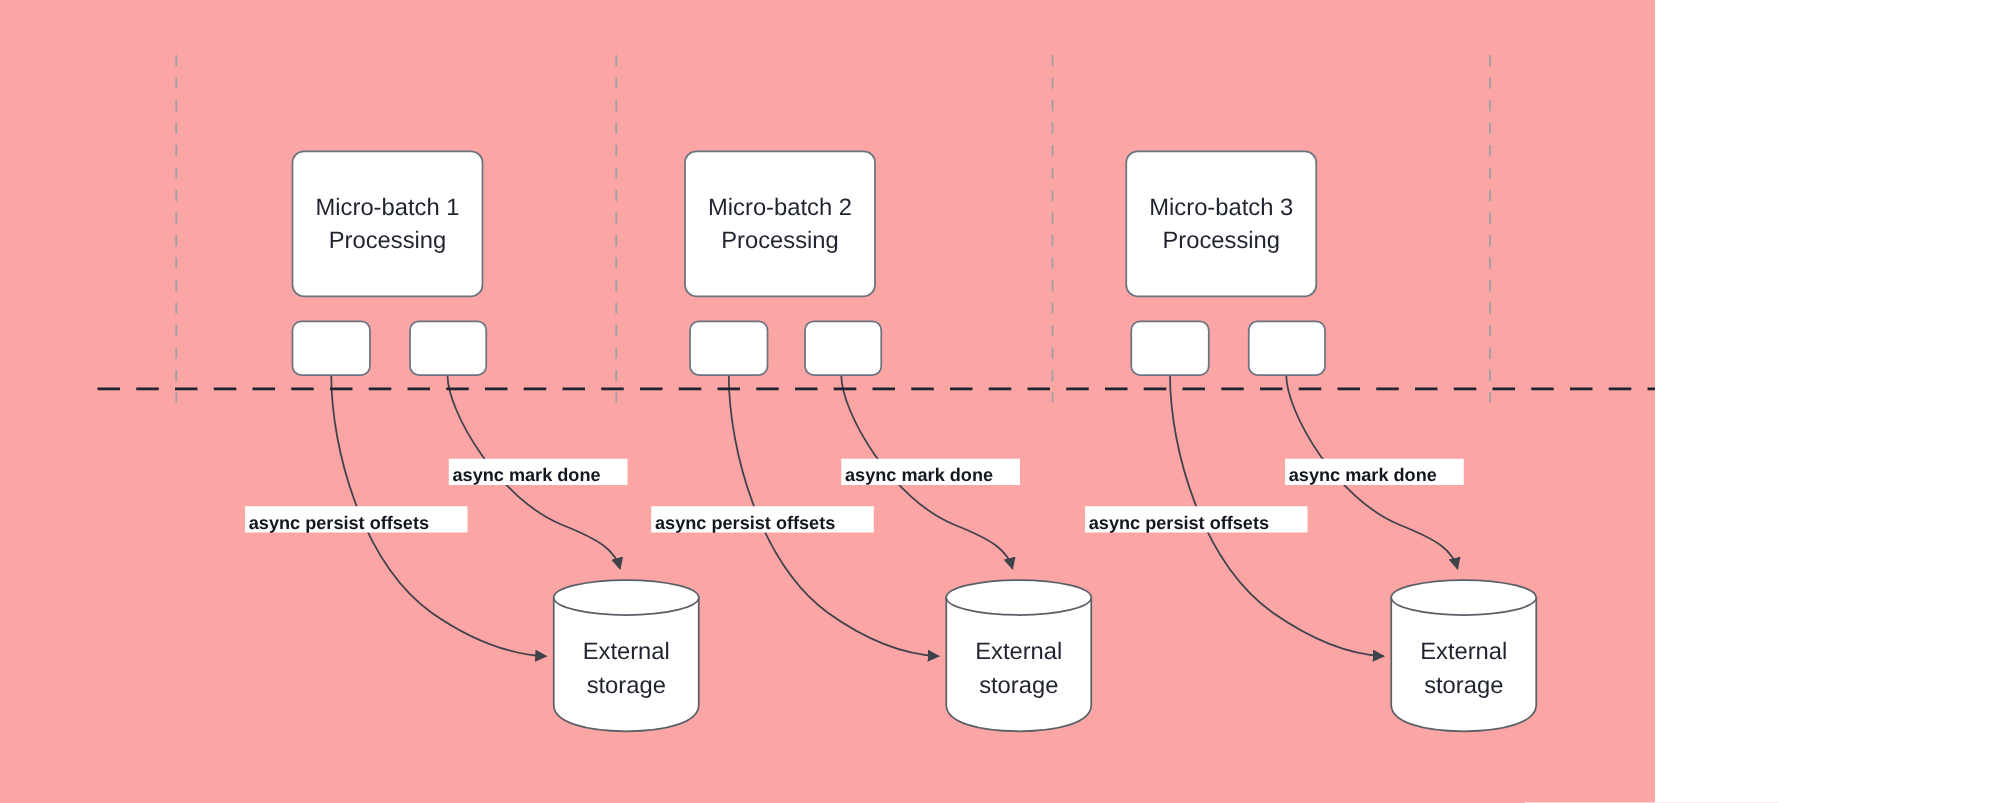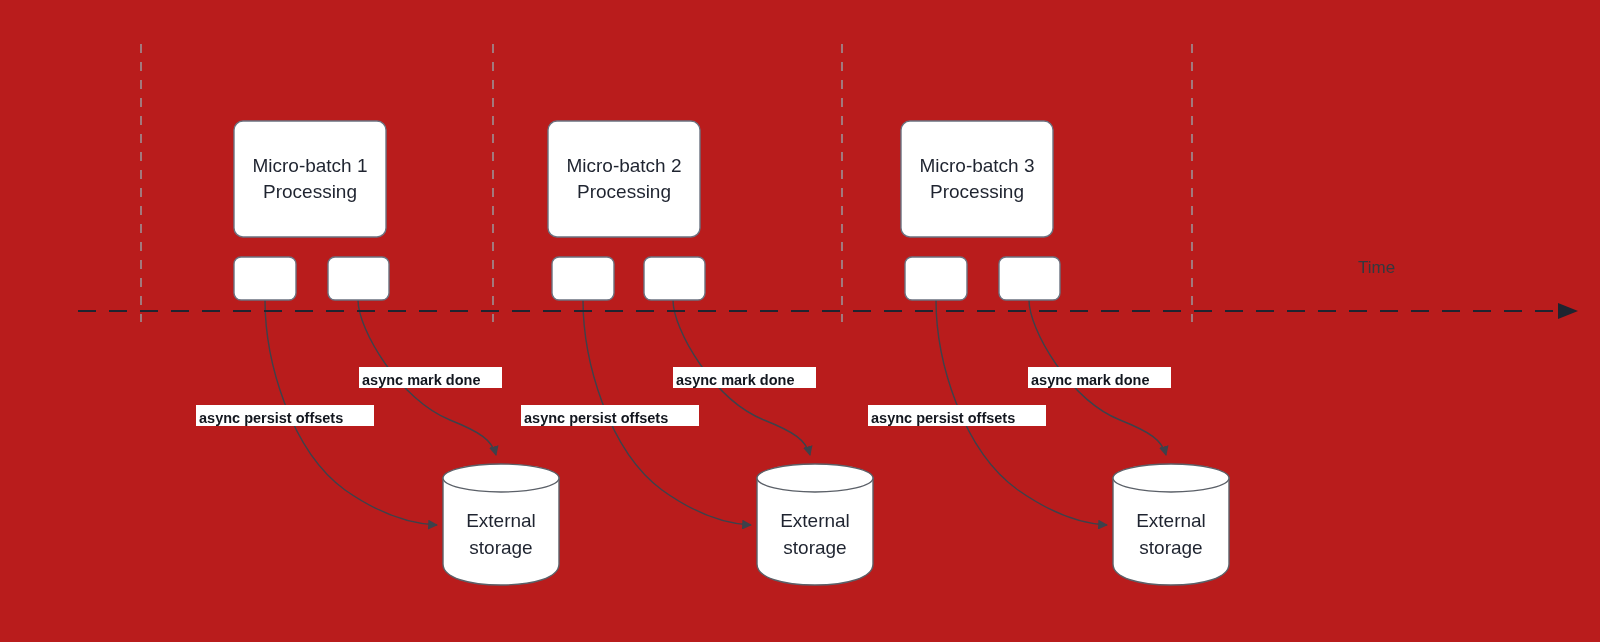--- a/index.html
+++ b/index.html
@@ -5,23 +5,23 @@
   html, body {
     margin: 0;
     padding: 0;
     background: #ffffff;
   }
   body {
     font-family: "Liberation Sans", sans-serif;
   }
   #canvas {
     position: relative;
-    width: 1600px;
+    width: 1324px;
     height: 642px;
-    background: #b91c1c;
+    background: #fca5a5;
     overflow: hidden;
   }
   #diagram-svg {
     position: absolute;
     left: 0;
     top: 0;
     width: 1600px;
     height: 642px;
   }
   .box-label {

